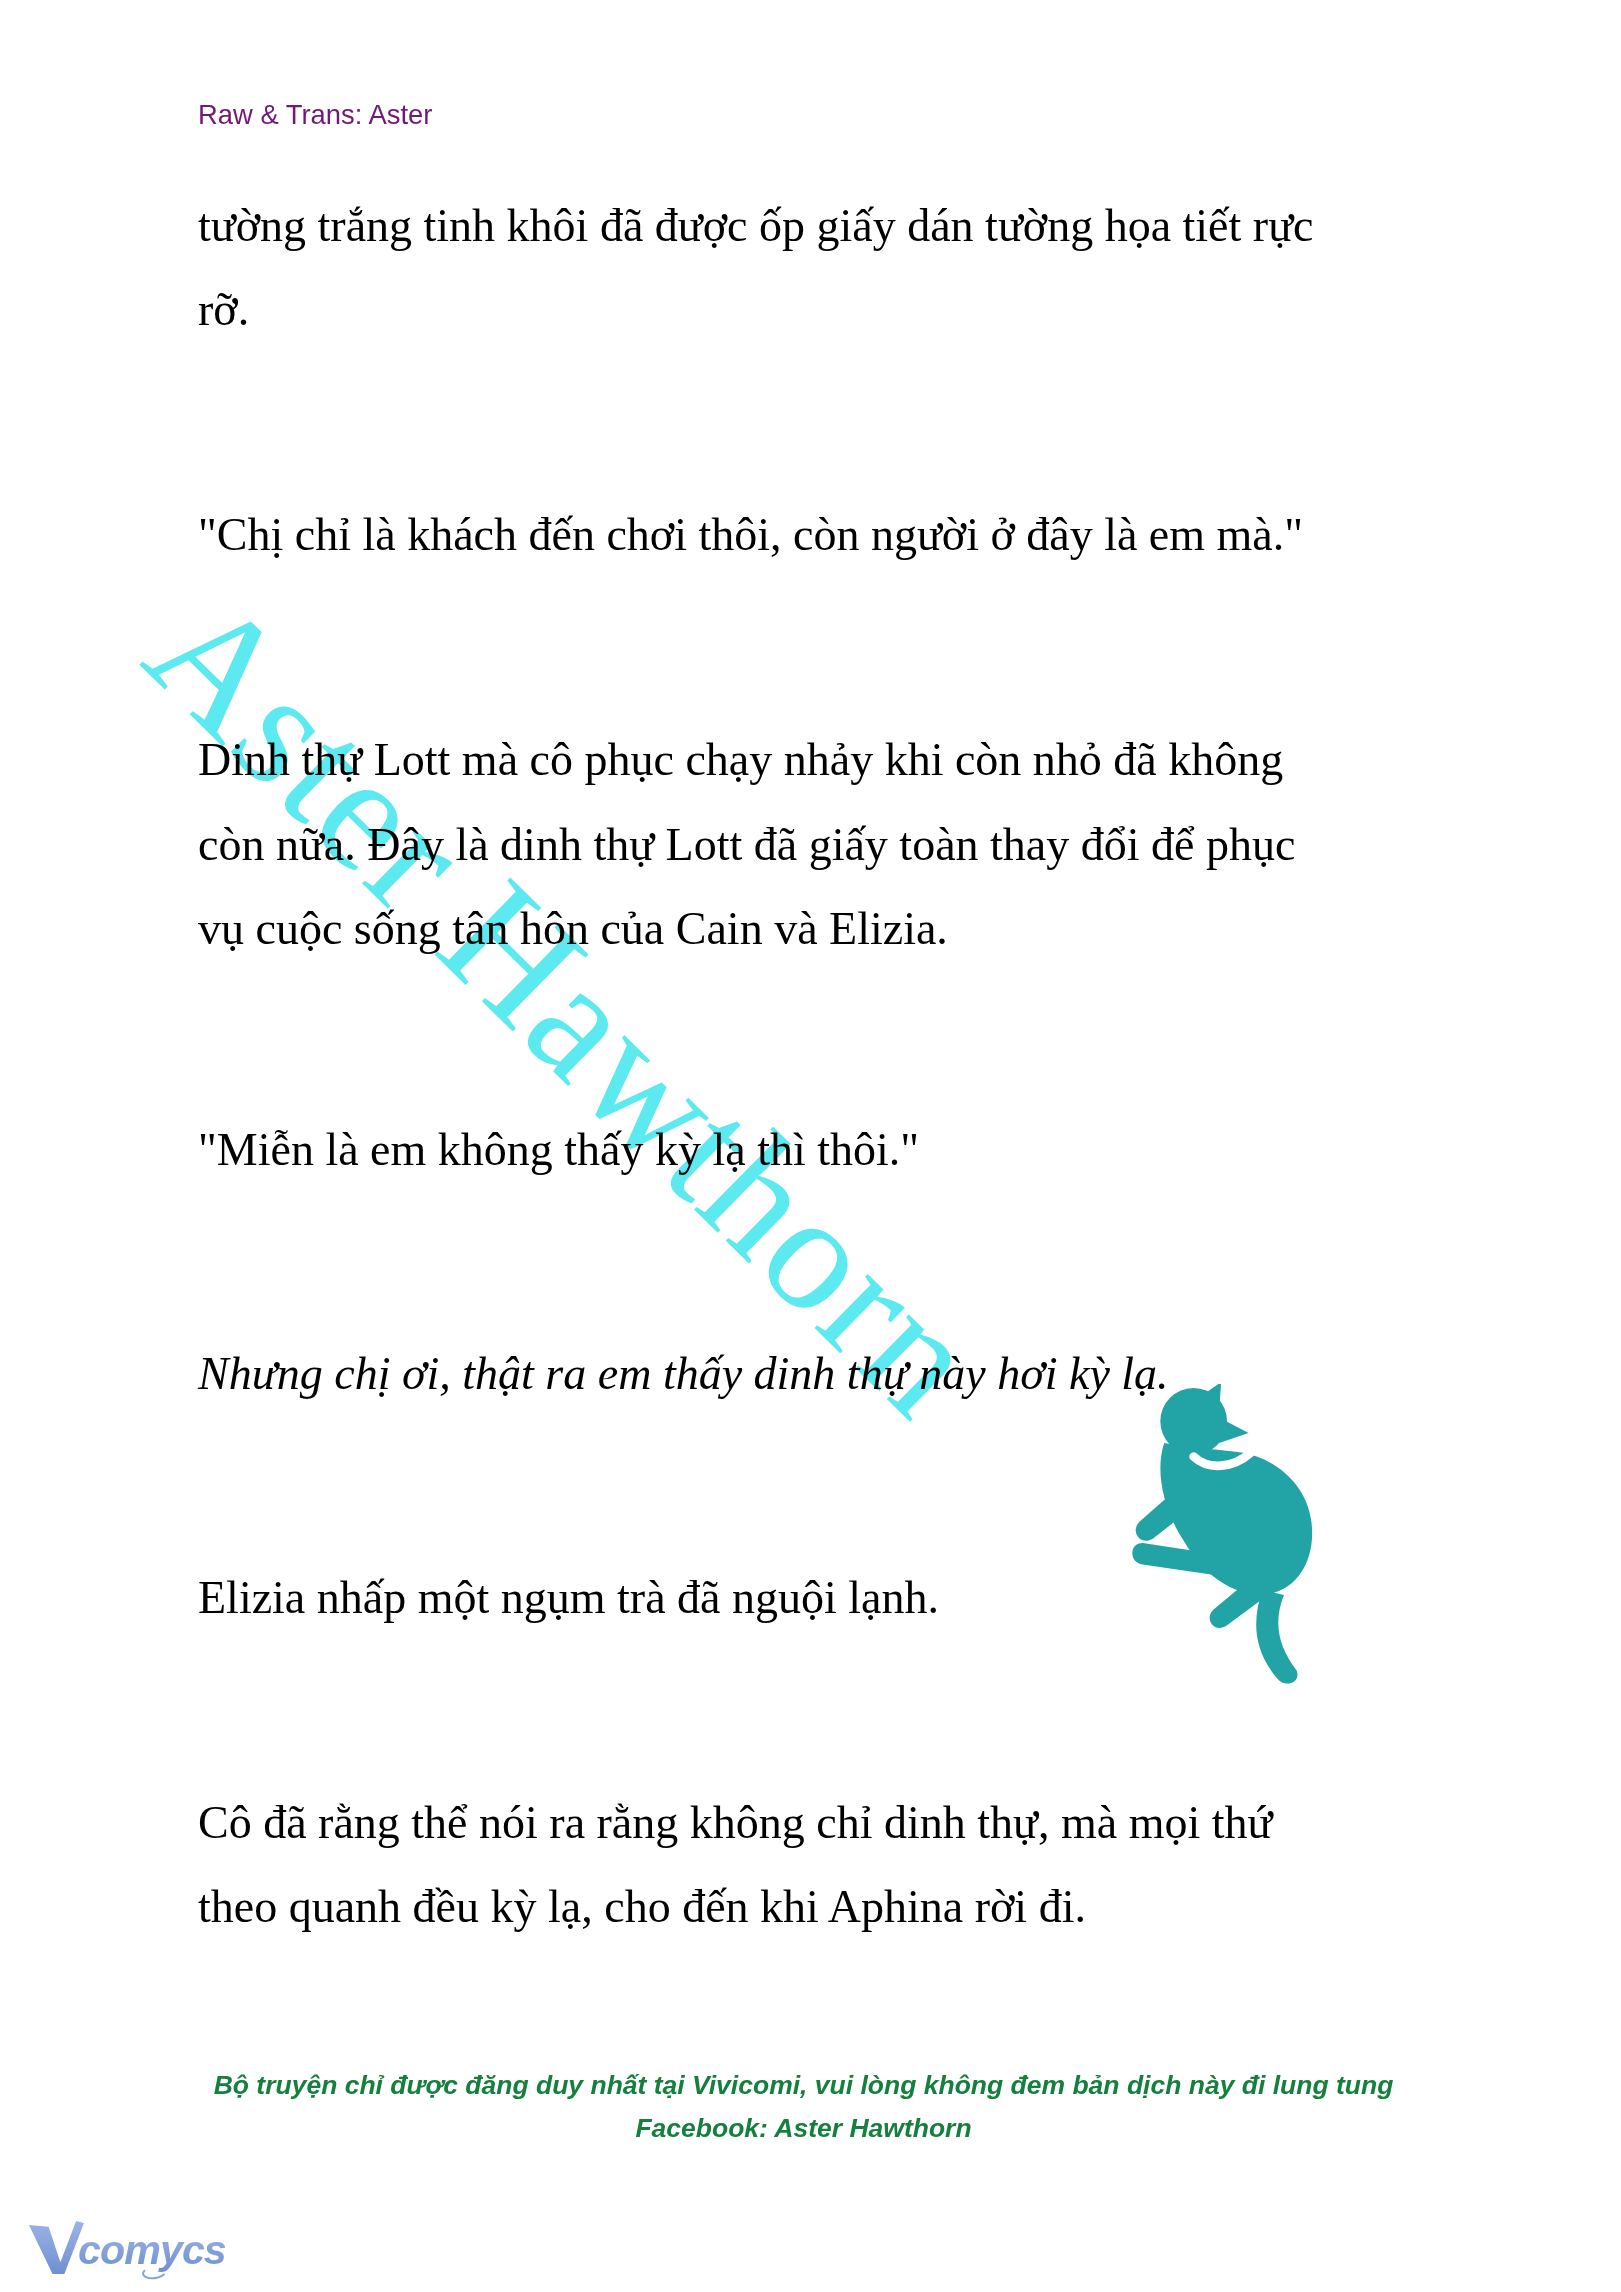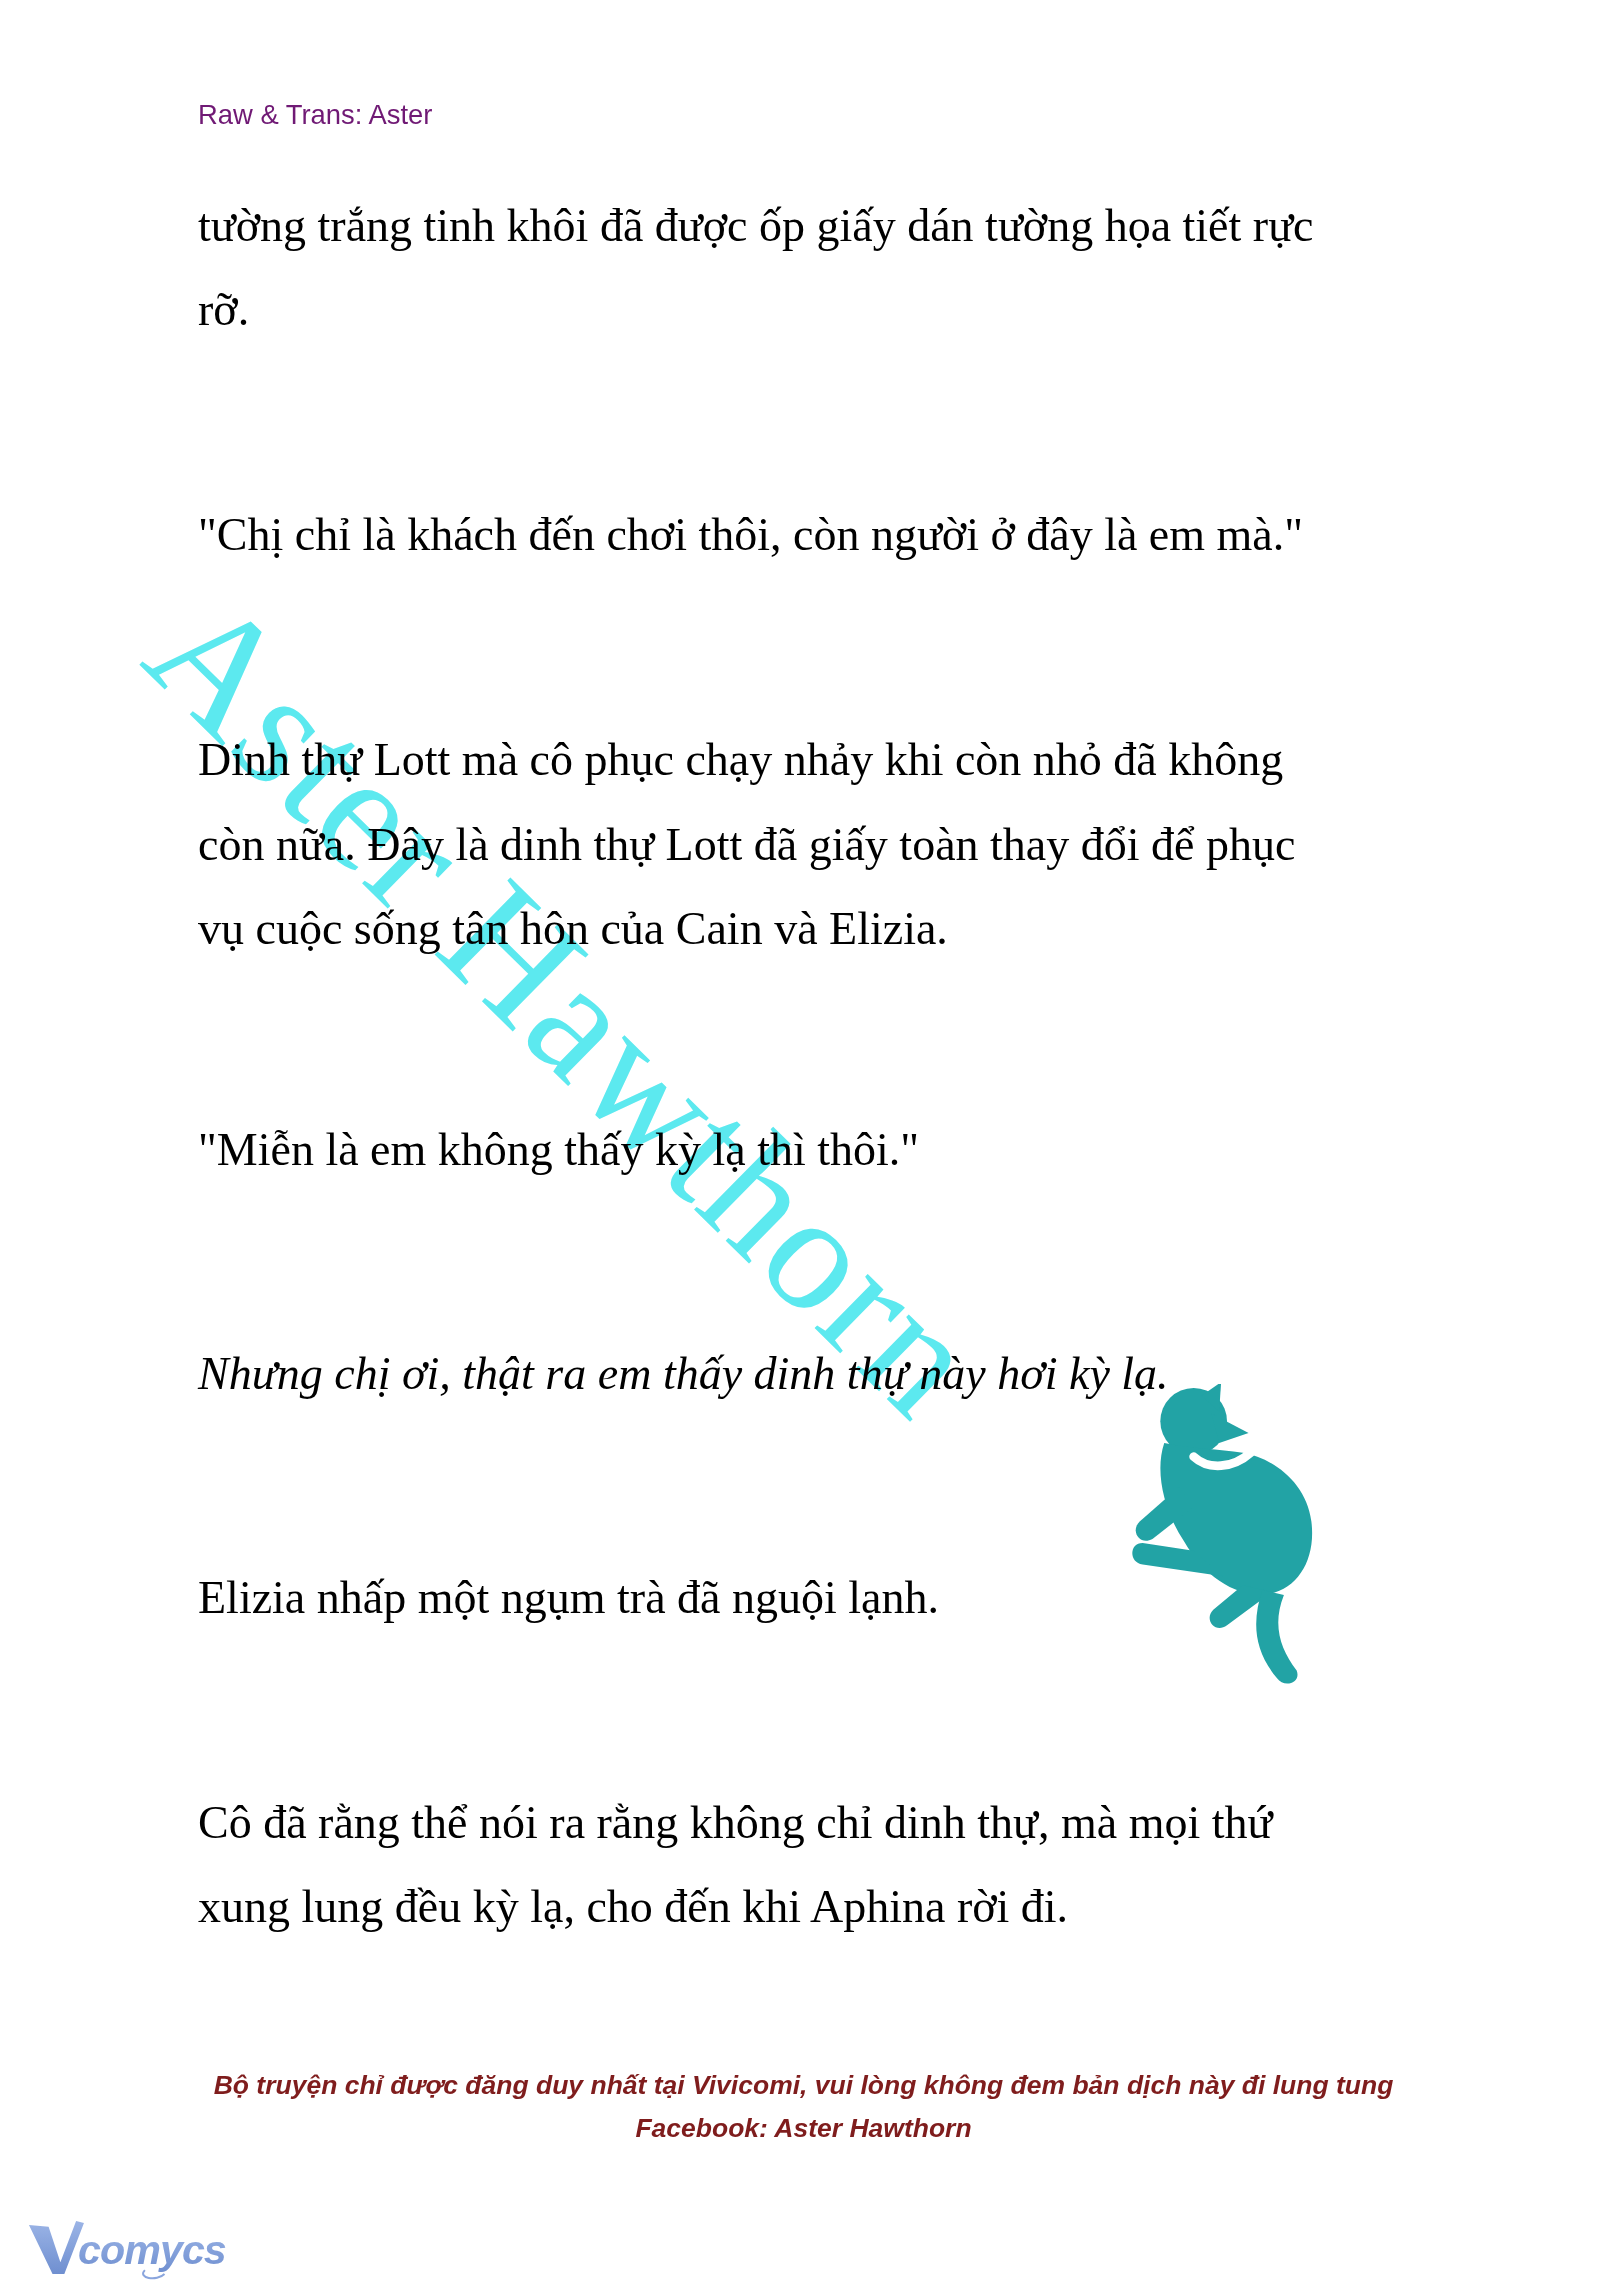--- a/index.html
+++ b/index.html
@@ -77,21 +77,21 @@
       position: absolute;
       left: 198px;
       width: 1211px;
       top: 2064px;
       text-align: center;
       font-family: "Liberation Sans", sans-serif;
       font-weight: bold;
       font-style: italic;
       font-size: 26.5px;
       line-height: 43px;
-      color: #7f1d1d;
+      color: #15803d;
       z-index: 3;
     }
     .footer div { white-space: nowrap; }
     .logo {
       position: absolute;
       left: 27.4px;
       top: 2213px;
       width: 221px;
       height: 69px;
       z-index: 3;
@@ -132,21 +132,21 @@
     <div class="line" style="top:196px">tường trắng tinh khôi đã được ốp giấy dán tường họa tiết rực</div>
     <div class="line" style="top:280px">rỡ.</div>
     <div class="line" style="top:505px">"Chị chỉ là khách đến chơi thôi, còn người ở đây là em mà."</div>
     <div class="line" style="top:730px">Dinh thự Lott mà cô phục chạy nhảy khi còn nhỏ đã không</div>
     <div class="line" style="top:815px">còn nữa. Đây là dinh thự Lott đã giấy toàn thay đổi để phục</div>
     <div class="line" style="top:899px">vụ cuộc sống tân hôn của Cain và Elizia.</div>
     <div class="line" style="top:1120px">"Miễn là em không thấy kỳ lạ thì thôi."</div>
     <div class="line italic" style="top:1344px">Nhưng chị ơi, thật ra em thấy dinh thự này hơi kỳ lạ.</div>
     <div class="line" style="top:1568px">Elizia nhấp một ngụm trà đã nguội lạnh.</div>
     <div class="line" style="top:1793px">Cô đã rằng thể nói ra rằng không chỉ dinh thự, mà mọi thứ</div>
-    <div class="line" style="top:1877px">xung lung đều kỳ lạ, cho đến khi Aphina rời đi.</div>
+    <div class="line" style="top:1877px">theo quanh đều kỳ lạ, cho đến khi Aphina rời đi.</div>
   </div>
 
   <div class="footer">
     <div>Bộ truyện chỉ được đăng duy nhất tại Vivicomi, vui lòng không đem bản dịch này đi lung tung</div>
     <div>Facebook: Aster Hawthorn</div>
   </div>
 
   <svg class="logo" viewBox="0 0 225 70" xmlns="http://www.w3.org/2000/svg">
     <defs>
       <linearGradient id="lg" x1="0" y1="0" x2="0" y2="1">

